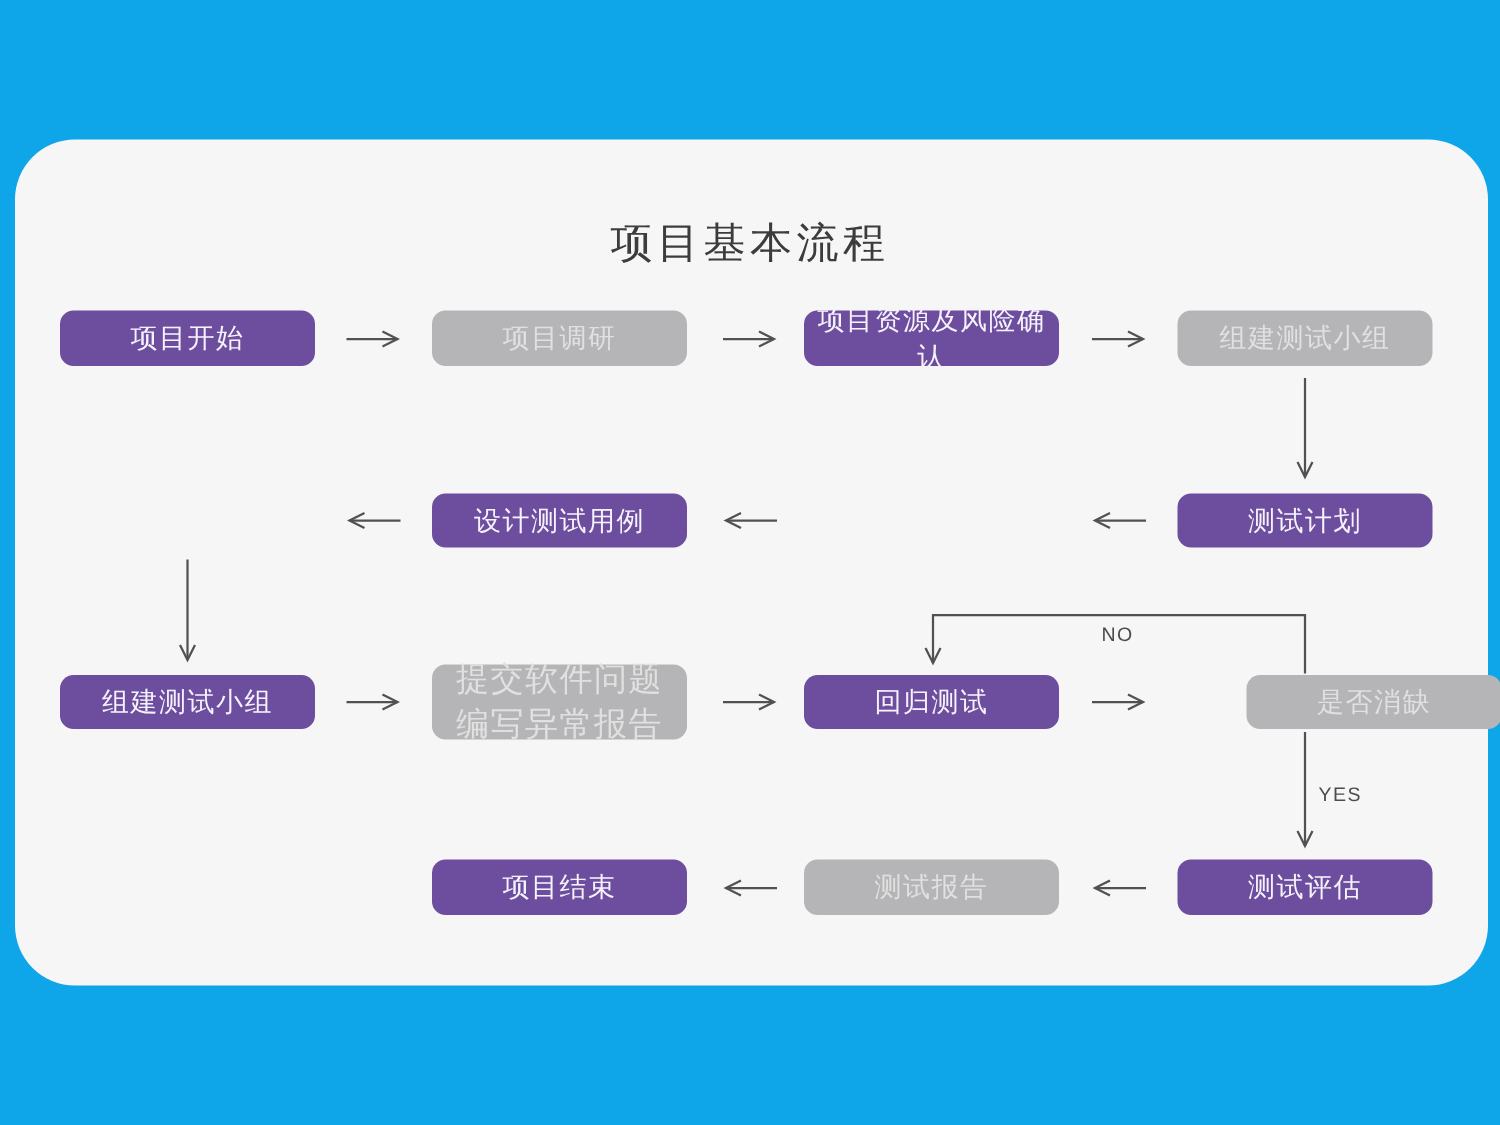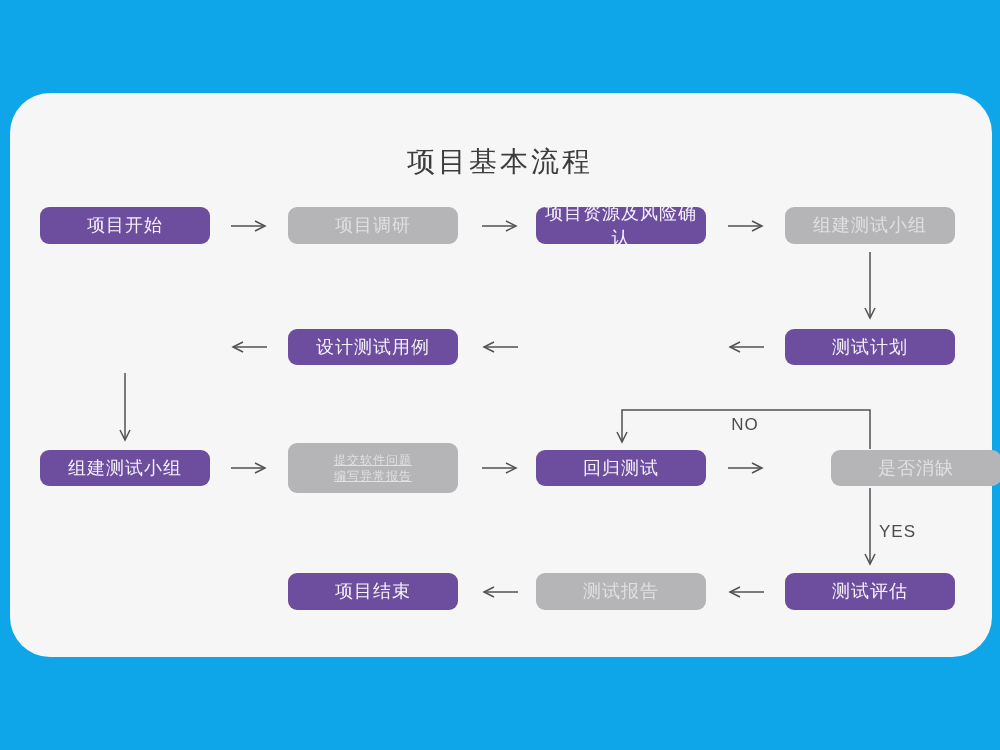--- a/index.html
+++ b/index.html
@@ -4,24 +4,24 @@
 <style>
   html,body{margin:0;padding:0;background:#ffffff;}
   body{font-family:"Liberation Sans","DejaVu Sans",sans-serif;}
   .stage{position:relative;width:1000px;height:750px;background:#0ea5e9;overflow:hidden;}
   .card{position:absolute;left:10px;top:93px;width:982px;height:564px;background:#f6f6f7;border-radius:40px;}
   .title{position:absolute;left:0;right:0;top:143px;text-align:center;font-size:28px;letter-spacing:3px;color:#3c3c3c;font-weight:500;}
   .node{position:absolute;width:170px;display:flex;align-items:center;justify-content:center;
         border-radius:9px;font-size:18px;letter-spacing:1px;text-align:center;white-space:pre-line;line-height:1.35;}
   .accent{background:#6d4d9e;color:#f6f2fb;}
   .muted{background:#b5b5b7;color:#e0e0e0;}
-  .h37{height:37px;} .h36{height:36px;} .h50{height:50px;font-size:12px;text-decoration:underline;}
+  .h37{height:37px;} .h36{height:36px;} .h50{height:50px;font-size:22px;}
   svg.wires{position:absolute;left:0;top:0;width:1000px;height:750px;pointer-events:none;}
   .wire{stroke:#515153;stroke-width:1.5;fill:none;}
-  .edge-label{position:absolute;color:#4c4c4e;font-size:17px;letter-spacing:1px;}
+  .edge-label{position:absolute;color:#4c4c4e;font-size:13px;letter-spacing:1px;}
   #no-label{left:745px;top:415px;transform:translateX(-50%);}
   #yes-label{left:879px;top:522px;}
 </style>
 </head>
 <body>
 
 <div class="stage">
   <div class="card"></div>
 
   <div class="title">项目基本流程</div>

